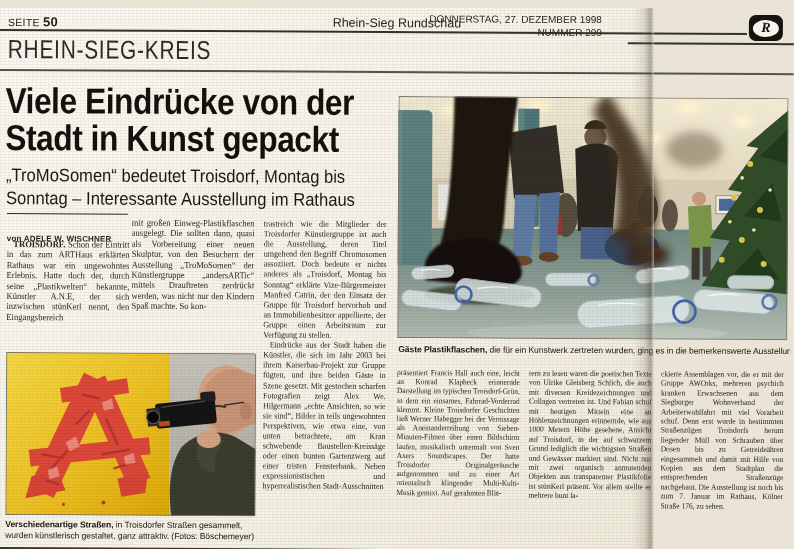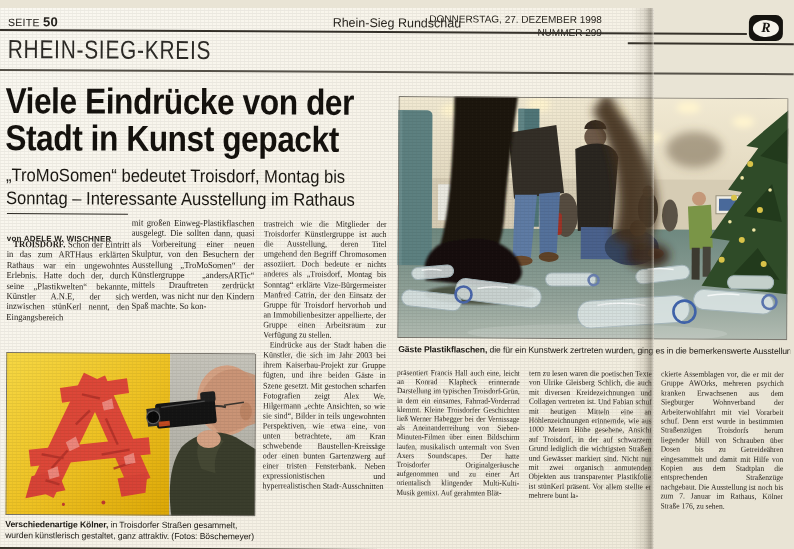--- a/index.html
+++ b/index.html
@@ -344,21 +344,21 @@
           <path d="M200,208 q24,-4 48,0"></path>
           <path d="M310,198 q16,-3 32,-1"></path>
       <path d="M250,172 q12,-2 26,0"></path>
           <path d="M24,174 q10,-2 20,0"></path>
     </g>
     <ellipse cx="200" cy="236" rx="130" ry="9" fill="#ffffff" opacity=".14"></ellipse>
     <rect x="0.5" y="0.5" width="389" height="241" fill="none" stroke="#7c7870" stroke-width="1"></rect>
   </svg>
 
   <div class="caption cap-right"><b>Gäste Plastikflaschen,</b><span> die für ein Kunstwerk zertreten wurden, ging es in die bemerkenswerte Ausstellung.</span></div>
-  <div class="caption cap-left"><b>Verschiedenartige Kölner,</b><span> in Troisdorfer Straßen gesammelt, wurden künstlerisch gestaltet, ganz attraktiv. (Fotos: Böschemeyer)</span></div>
+  <div class="caption cap-left"><b>Verschiedenartige Straßen,</b><span> in Troisdorfer Straßen gesammelt, wurden künstlerisch gestaltet, ganz attraktiv. (Fotos: Böschemeyer)</span></div>
 
   <div class="bottom-band"></div>
   <div class="bottom-light"></div>
 </div>
 
 <div class="edge-right"></div>
 <div class="grain"></div>
 </div>
 
 </body></html>

